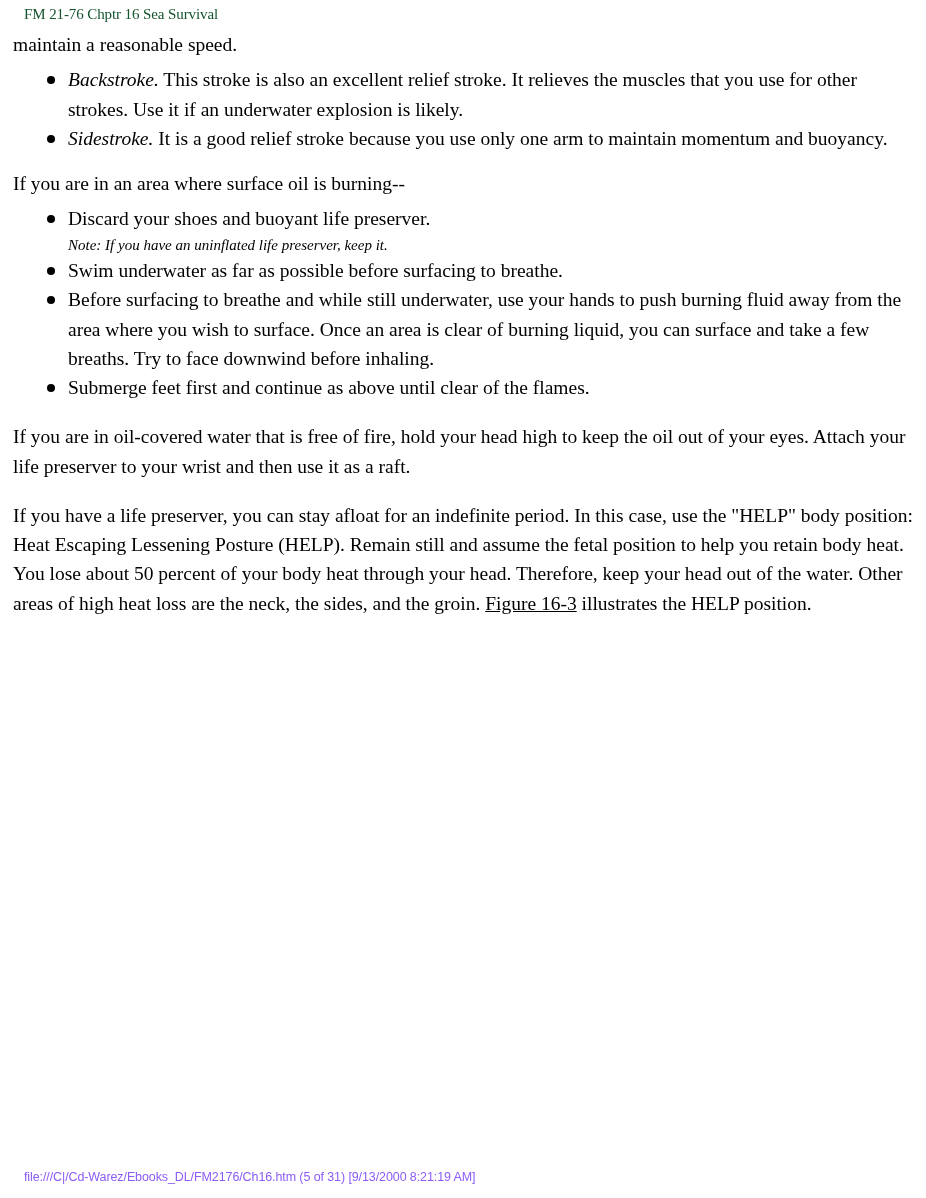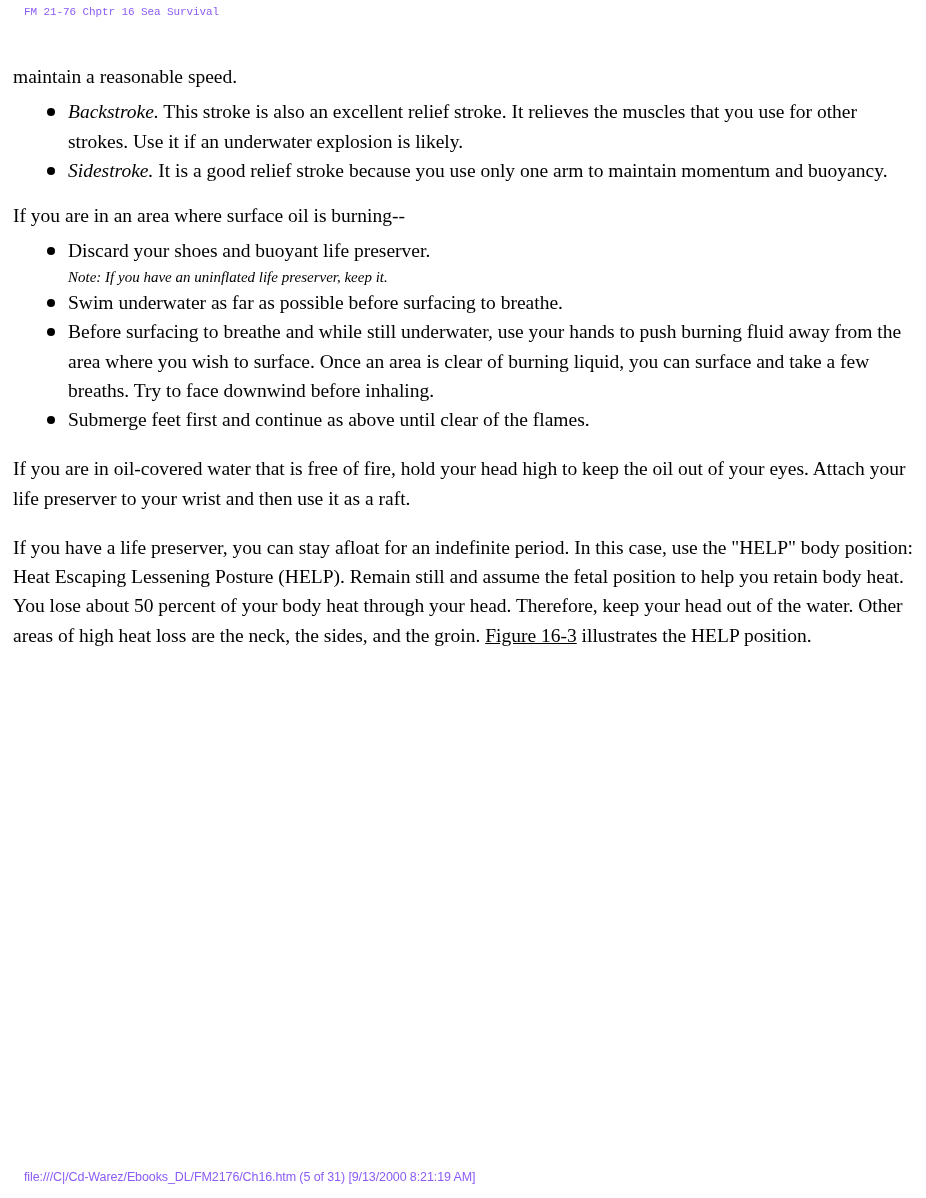--- a/index.html
+++ b/index.html
@@ -17,32 +17,31 @@
   }
   .page {
     position: absolute;
     inset: 0;
     box-sizing: border-box;
   }
   .header-title {
     position: absolute;
     top: 6px;
     left: 24px;
-    font-family: Liberation Mono, monospace;
-    font-size: 11px;
+    font-family: Liberation Serif, serif;
+    font-size: 15px;
     letter-spacing: -0.1px;
-    color: #8b5cf6;
+    color: #14532d;
     white-space: nowrap;
   }
   .content {
     position: absolute;
     top: 30px;
     left: 13px;
     width: 900px;
-    margin-top: 32px;
   }
   p.body-para {
     margin: 0 0 0 0;
     font-size: 19.5px;
     line-height: 1.50;
     text-align: left;
   }
   .indent-para {
     margin-left: 55px;
   }

